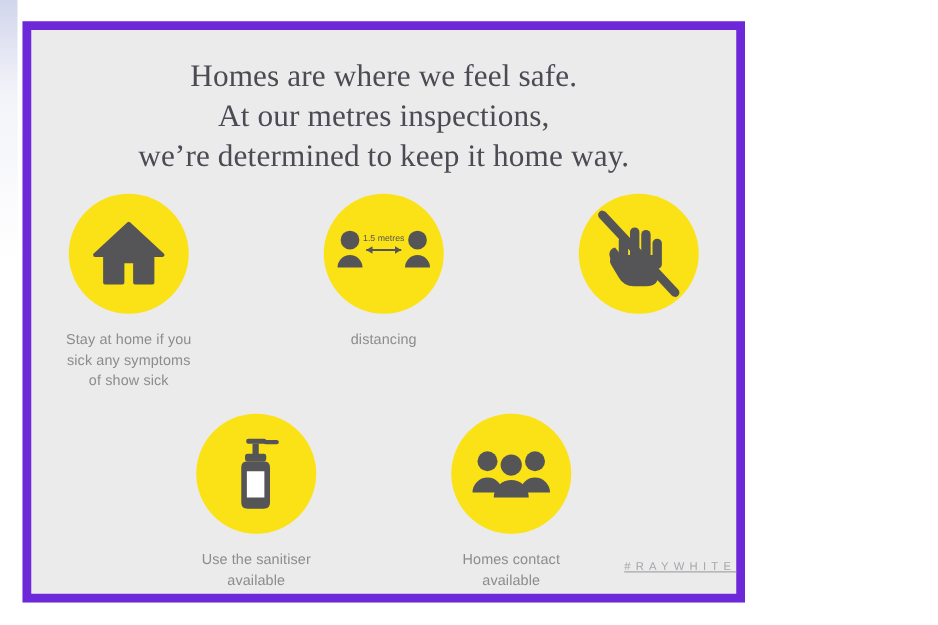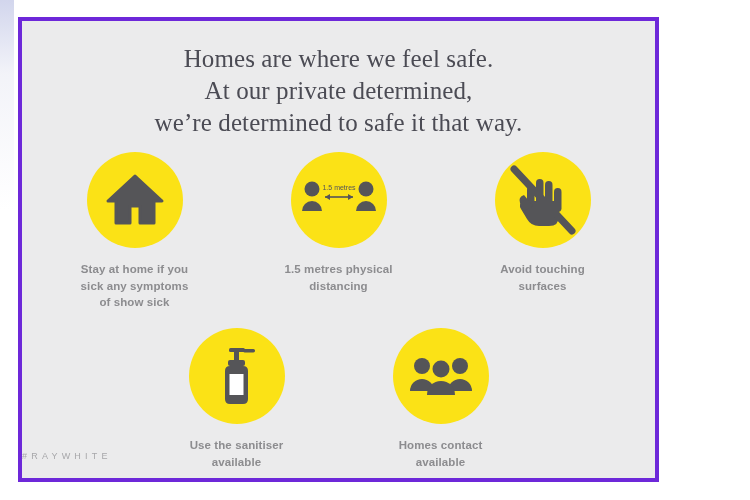--- a/index.html
+++ b/index.html
@@ -21,24 +21,24 @@
     top: 0;
     width: 14px;
     height: 210px;
     background: linear-gradient(180deg, rgba(173,180,222,0.55) 0%, rgba(205,208,230,0.25) 35%, rgba(255,255,255,0) 100%);
     pointer-events: none;
   }
   .poster {
     position: absolute;
     left: 18px;
     top: 17px;
-    width: 641px;
+    width: 578px;
     height: 465px;
     background: #ebebec;
-    border: 4px solid #6d28d9;
+    border: 7px solid #6d28d9;
     box-sizing: border-box;
   }
   .headline {
     text-align: center;
     padding-top: 22px;
     font-family: "Liberation Serif", serif;
     color: #4b4b54;
     font-size: 25px;
     line-height: 1.27;
     letter-spacing: 0.1px;
@@ -87,46 +87,46 @@
     margin-top: 13px;
     text-align: center;
     color: #8c8c8f;
     font-size: 11.5px;
     line-height: 1.42;
     letter-spacing: 0.1px;
   }
   .caption .cap-line {
     display: block;
     white-space: nowrap;
-    font-weight: bold;
   }
 
   .footer {
     position: absolute;
     left: 0;
     right: 0;
     bottom: 17px;
-    text-align: left;
+    text-align: right;
     color: #a7a7aa;
     font-size: 9px;
     letter-spacing: 4.2px;
     font-weight: 500;
+    text-decoration: underline;
   }
 </style>
 </head>
 <body>
 
 <div class="edge-tint"></div>
 
 <div class="poster">
 
   <div class="headline">
     <span class="hl-line">Homes are where we feel safe.</span>
-    <span class="hl-line">At our private determined,</span>
-    <span class="hl-line">we’re determined to safe it that way.</span>
+    <span class="hl-line">At our metres inspections,</span>
+    <span class="hl-line">we’re determined to keep it home way.</span>
   </div>
 
   <div class="rows">
 
     <div class="row row-top">
 
       <div class="tile">
         <div class="badge">
           <span>
             <svg width="58" height="54" viewBox="0 0 58 54" fill="none">
@@ -150,45 +150,40 @@
               <circle cx="64" cy="12" r="7.5" fill="#555558"></circle>
               <path d="M54 34 a10 10 0 0 1 20 0 Z" fill="#555558"></path>
               <line x1="23" y1="20" x2="51" y2="20" stroke="#555558" stroke-width="1.6"></line>
               <path d="M23 20 l5 -3 v6 Z" fill="#555558"></path>
               <path d="M51 20 l-5 -3 v6 Z" fill="#555558"></path>
               <text x="37" y="13" text-anchor="middle" fill="#555558" font-family="Liberation Sans, sans-serif" font-size="7">1.5 metres</text>
             </svg>
           </span>
         </div>
         <div class="caption">
-          <span class="cap-line">1.5 metres physical</span>
           <span class="cap-line">distancing</span>
         </div>
       </div>
 
       <div class="tile">
         <div class="badge">
           <span>
             <svg width="78" height="78" viewBox="0 0 78 78" fill="none">
               <g fill="#555558">
                 <rect x="23" y="25" width="7.5" height="26" rx="3.7"></rect>
                 <rect x="32" y="18" width="7.5" height="33" rx="3.7"></rect>
                 <rect x="41" y="20" width="7.5" height="31" rx="3.7"></rect>
                 <rect x="50" y="27" width="7.5" height="24" rx="3.7"></rect>
                 <path d="M19 40 q-5 3 -2 8 l6 10 q4 7 12 7 h10 q10 0 10 -10 v-15 h-36 Z"></path>
                 <path d="M20 34 q-6 2 -4 8 l4 8 l9 -5 Z"></path>
               </g>
               <line x1="10" y1="8" x2="68" y2="70" stroke="#555558" stroke-width="7" stroke-linecap="round"></line>
             </svg>
           </span>
         </div>
-        <div class="caption">
-          <span class="cap-line">Avoid touching</span>
-          <span class="cap-line">surfaces</span>
-        </div>
       </div>
 
     </div>
 
     <div class="row row-bottom">
 
       <div class="tile">
         <div class="badge">
           <span>
             <svg width="44" height="60" viewBox="0 0 44 60" fill="none">

